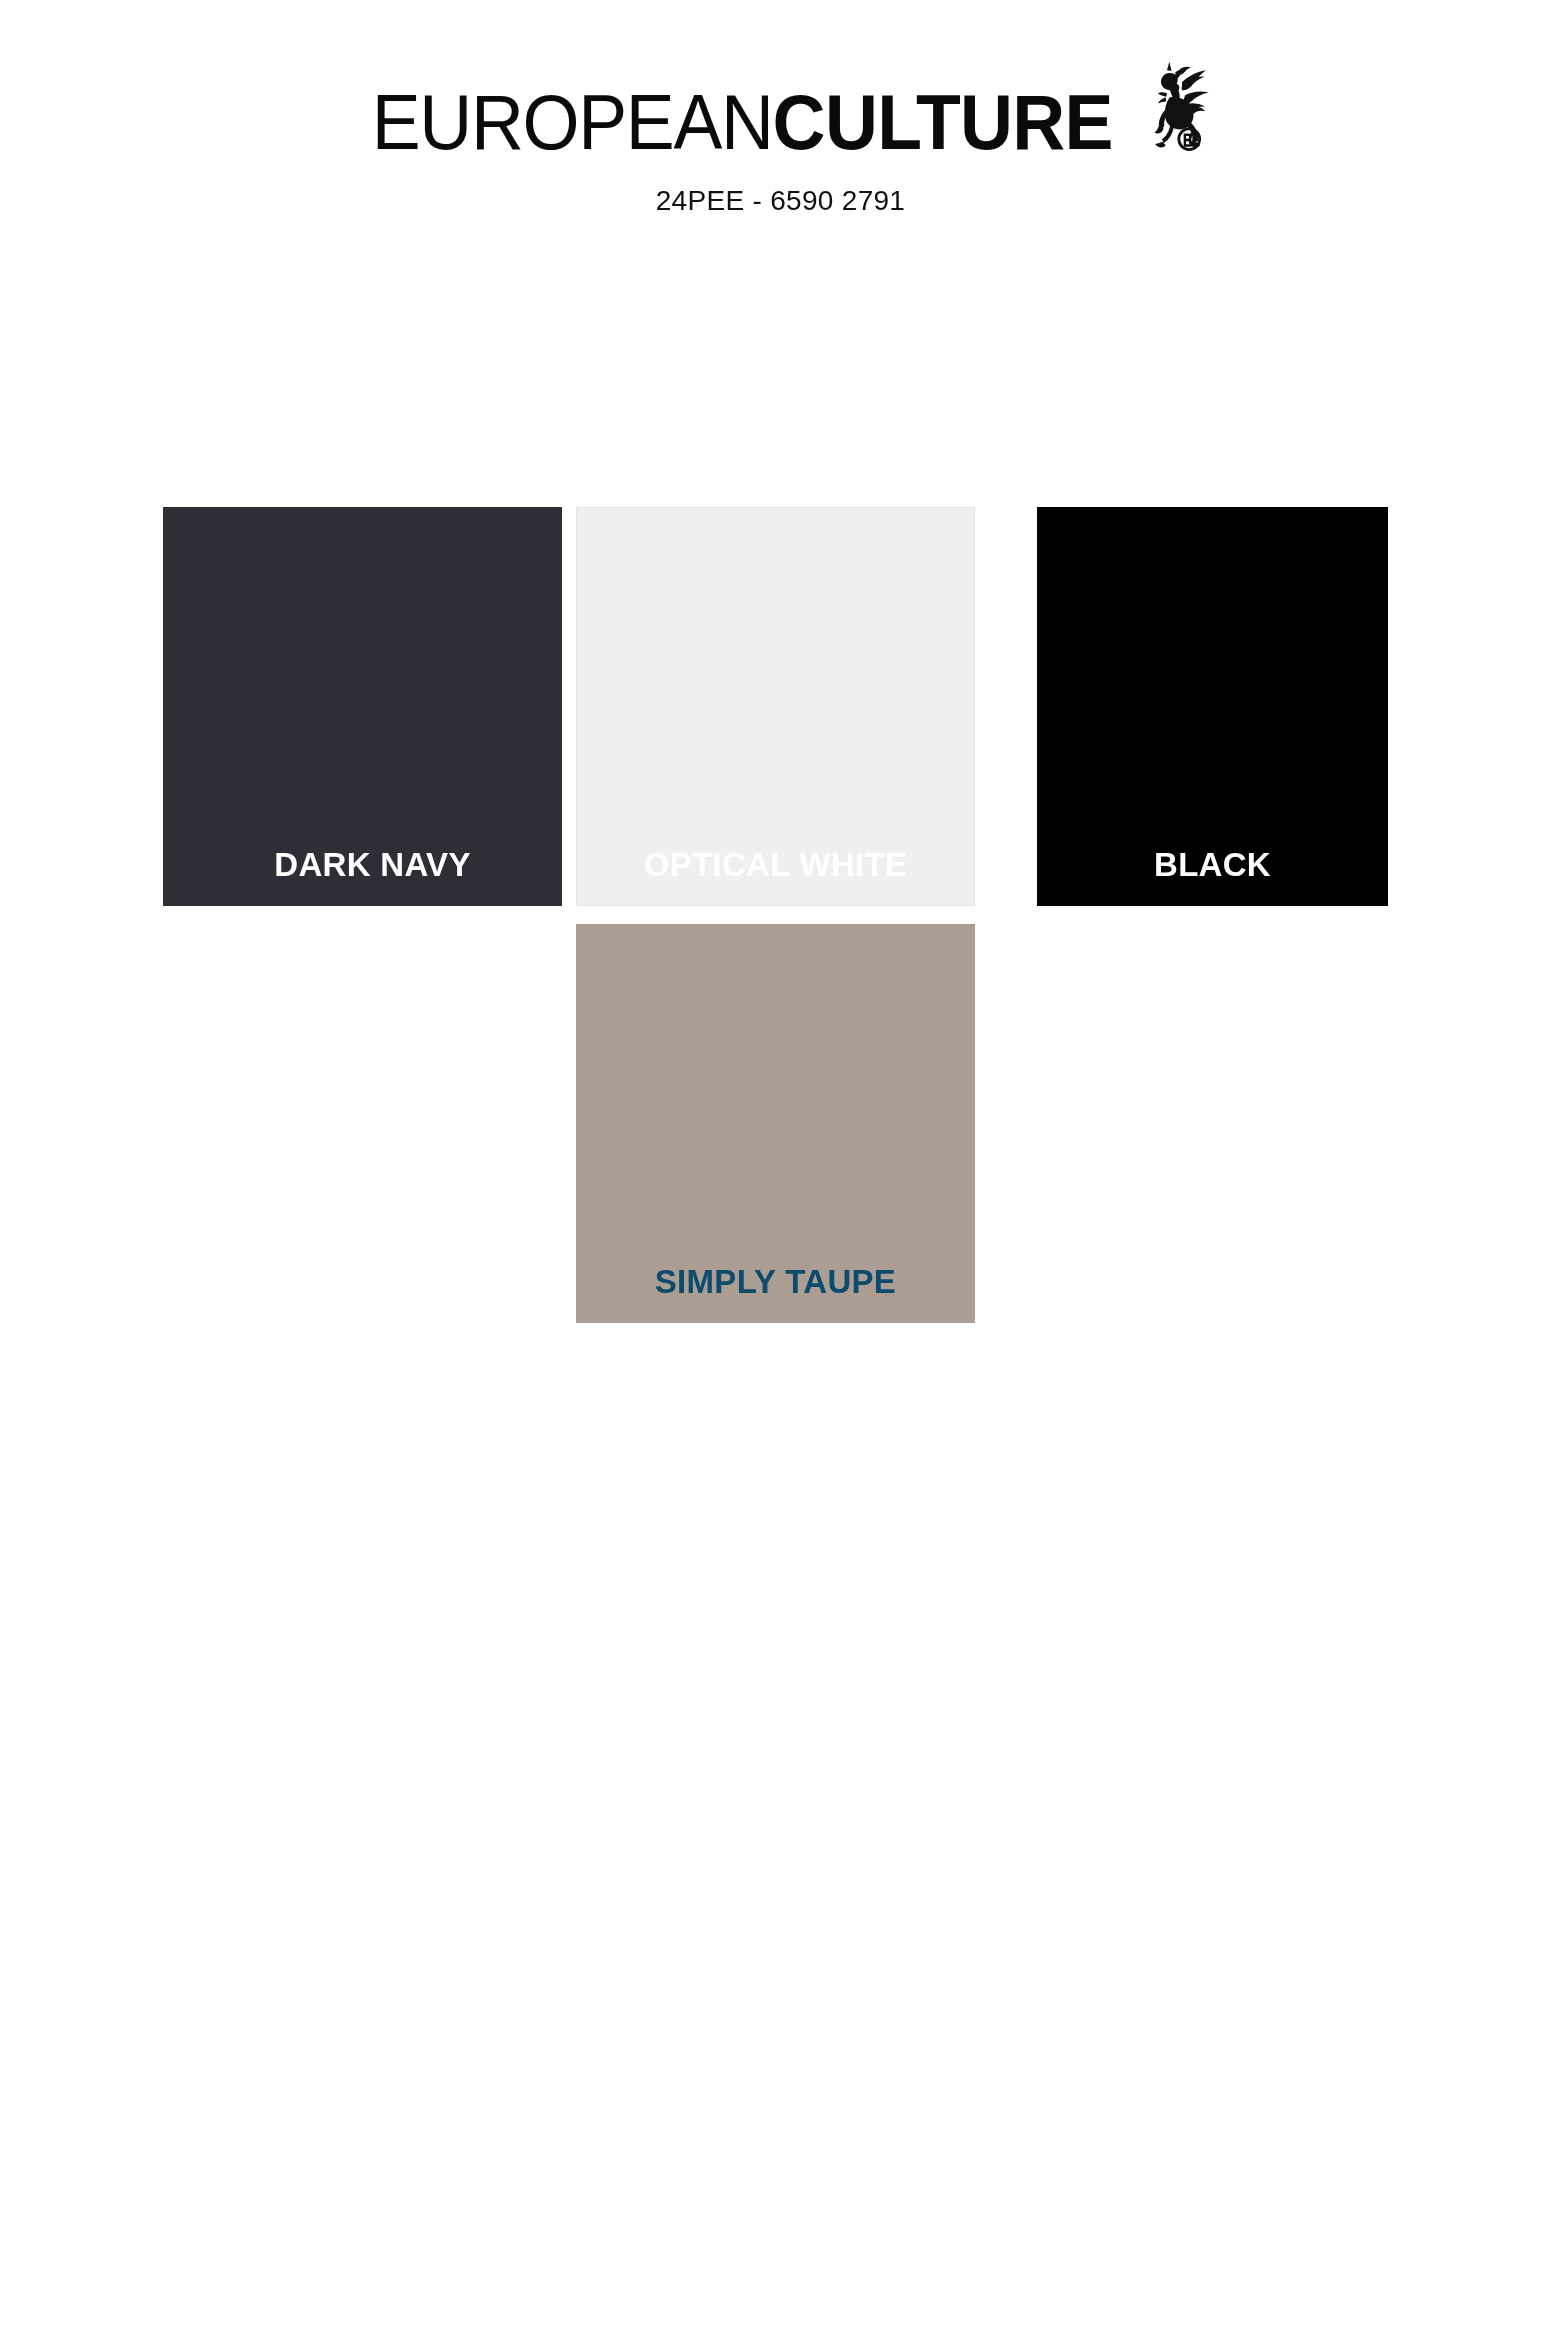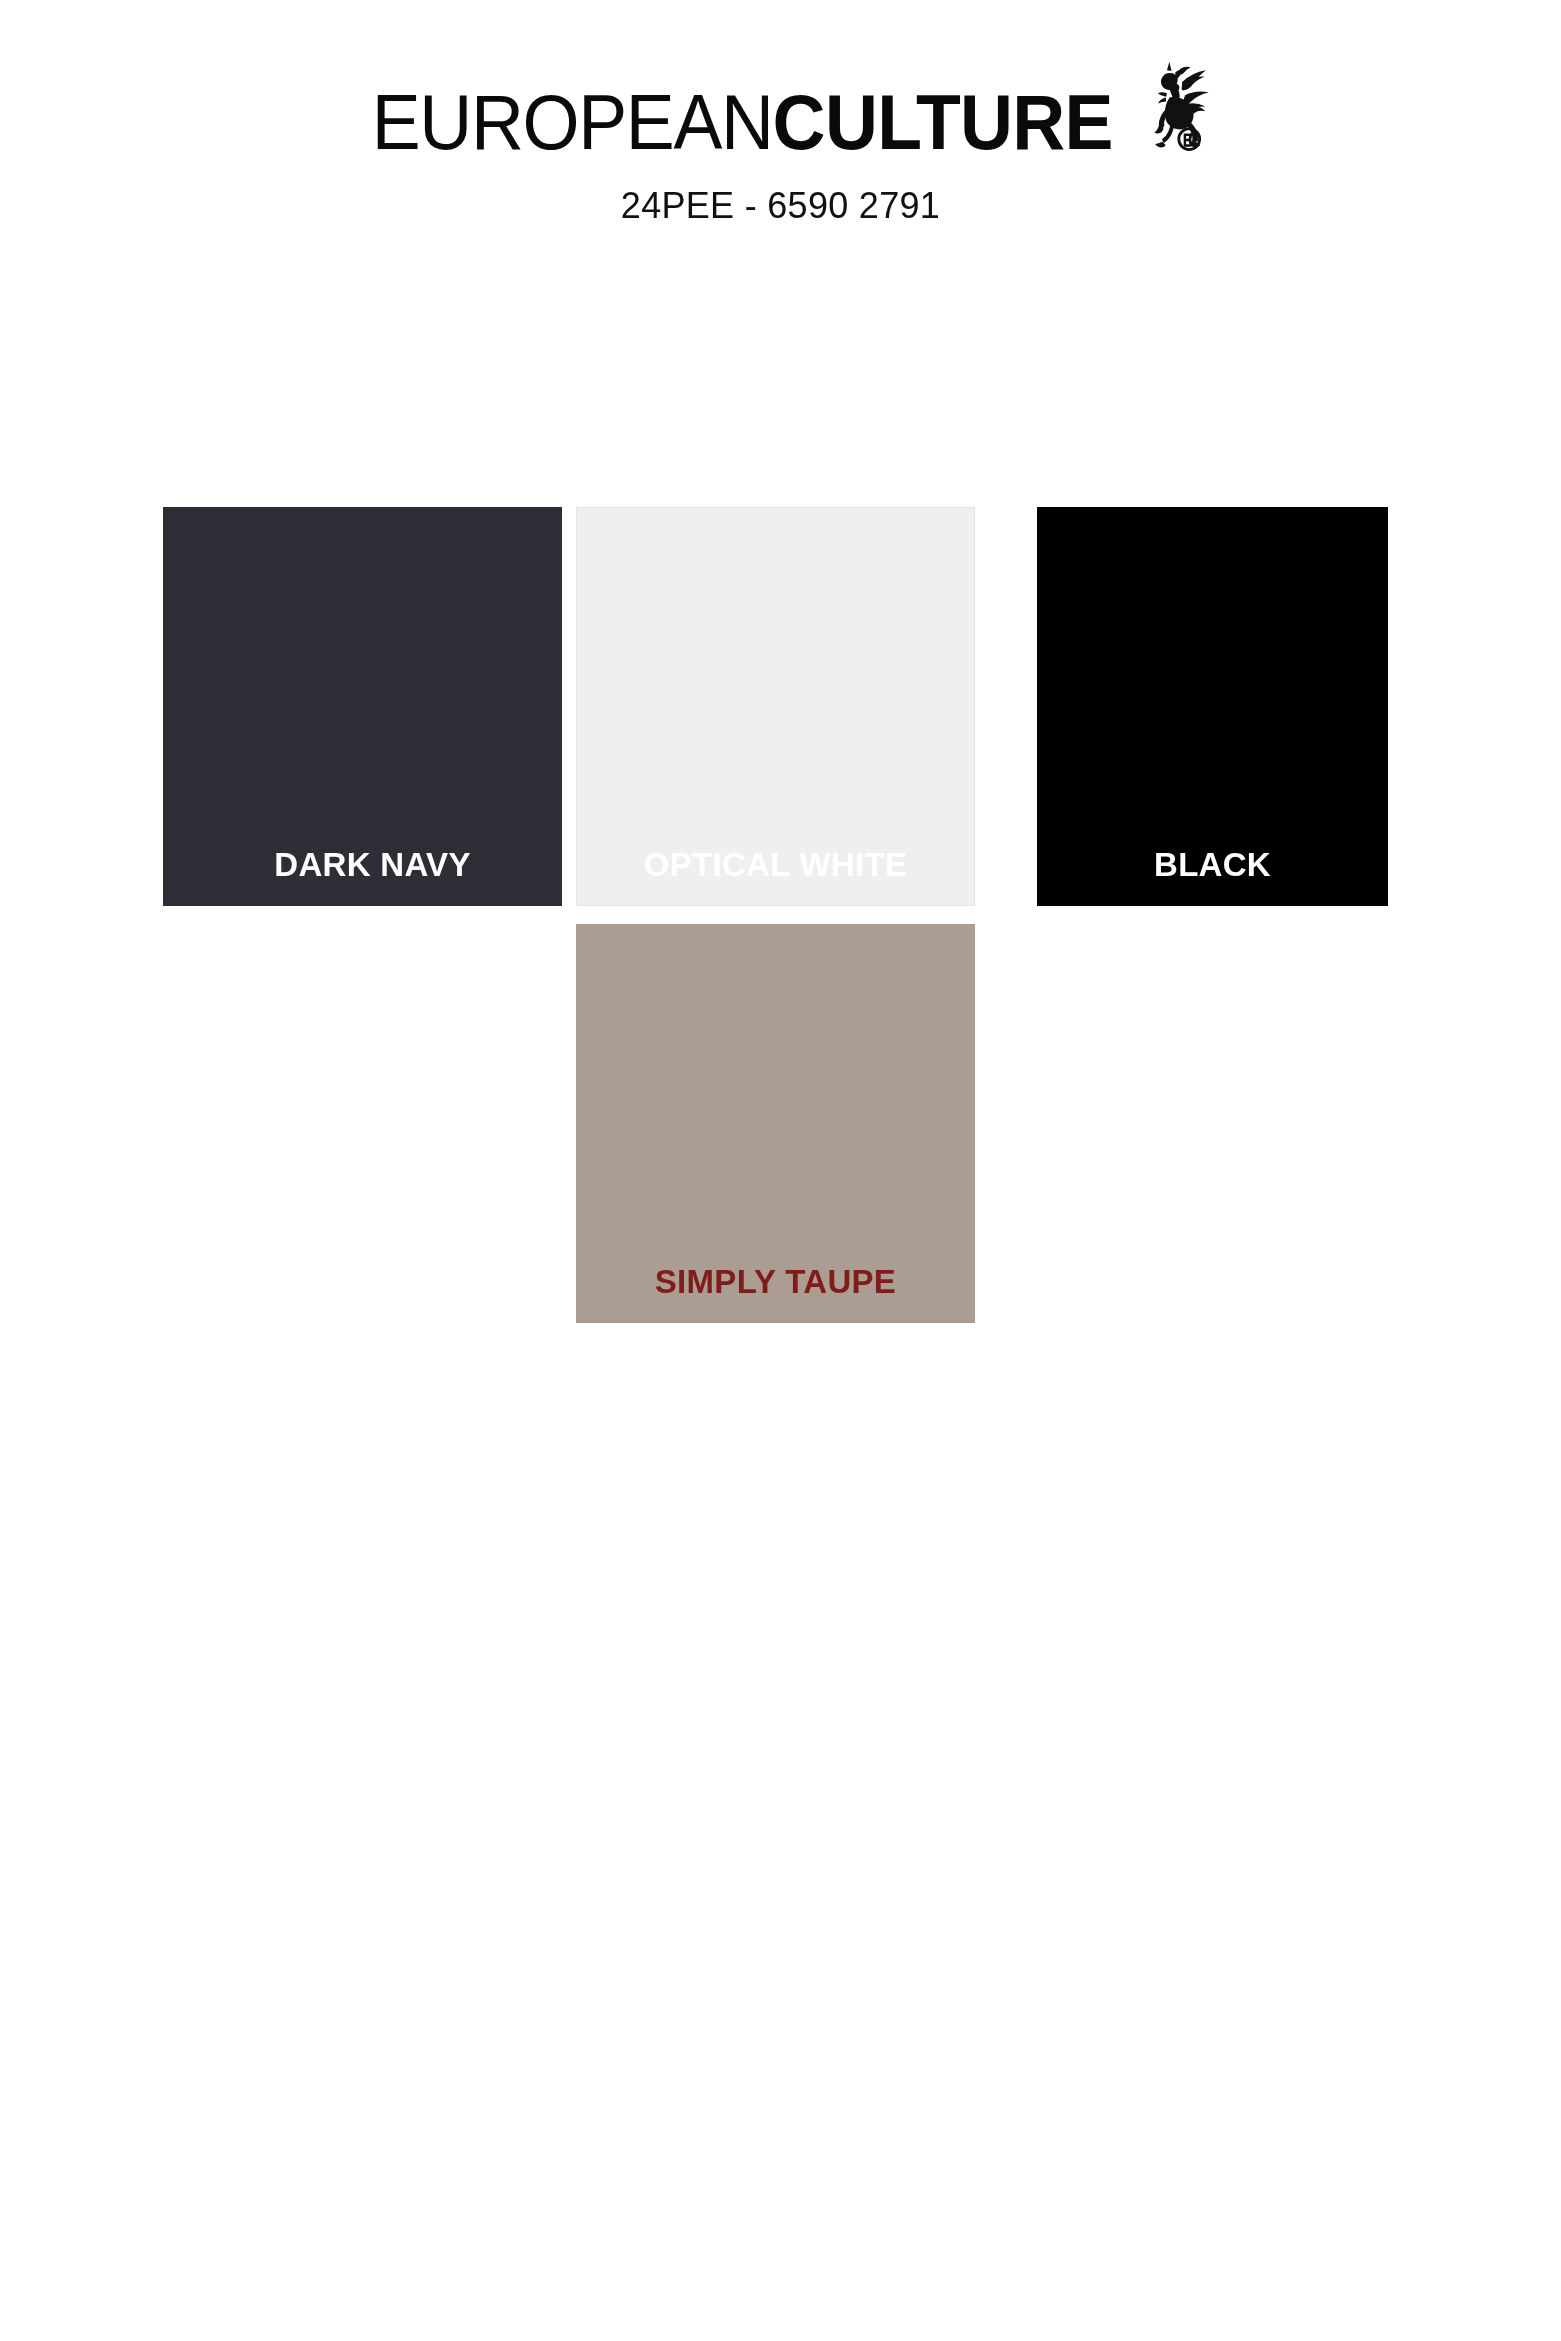--- a/index.html
+++ b/index.html
@@ -68,21 +68,21 @@
     position: relative;
   }
   .brand-mark svg {
     display: block;
     width: 67px;
     height: 96px;
   }
 
   .style-code {
     margin-top: 24px;
-    font-size: 36px;
+    font-size: 28px;
     font-weight: 400;
     color: #111111;
     letter-spacing: 0.3px;
   }
 
   
   .swatch-grid {
     position: absolute;
     top: 507px;
     left: 163px;
@@ -194,21 +194,21 @@
       <span class="swatch-label" style="color: rgb(255, 255, 255);">OPTICAL WHITE</span>
     </div>
 
     <div class="swatch" style="background-color: rgb(0, 0, 0); margin-left: 48px;">
       <span class="swatch-label" style="color: rgb(255, 255, 255);">BLACK</span>
     </div>
 
     <div class="swatch empty"></div>
 
     <div class="swatch" style="background-color: rgb(171, 157, 145);">
-      <span class="swatch-label" style="color: #7f1d1d;">SIMPLY TAUPE</span>
+      <span class="swatch-label" style="color: #0c4a6e;">SIMPLY TAUPE</span>
     </div>
 
     <div class="swatch empty"></div>
 
   </div>
 
 </div>
 
 
 </body></html>

